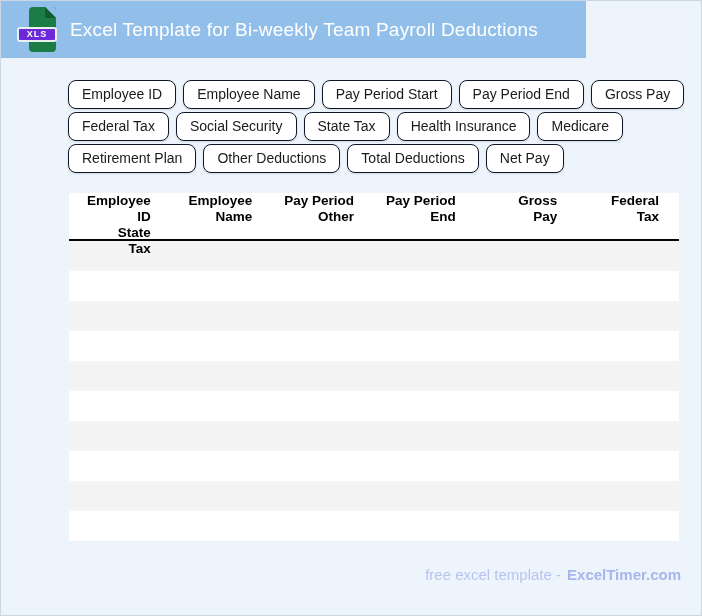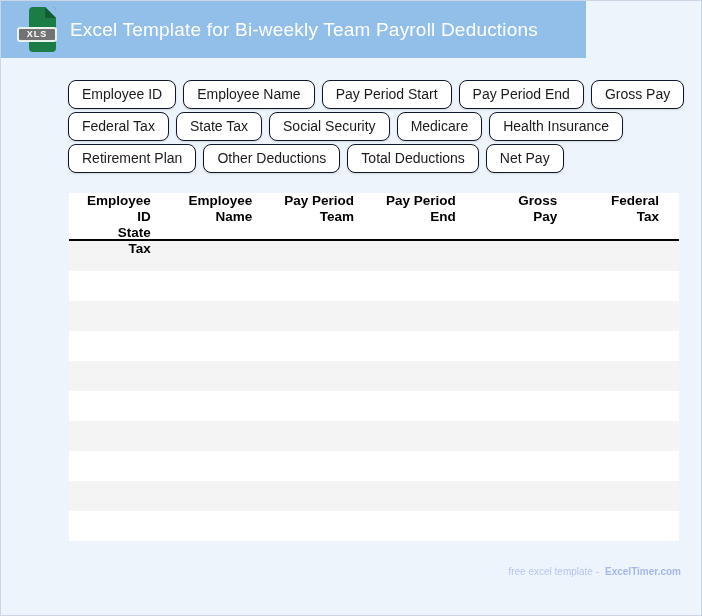--- a/index.html
+++ b/index.html
@@ -49,21 +49,21 @@
     position: absolute;
     right: 0; top: 0;
     width: 0; height: 0;
     border-bottom: 11px solid #115c31;
     border-right: 11px solid transparent;
   }
   .xls-badge {
     position: absolute;
     left: 0; top: 20px;
     width: 40px; height: 15px;
-    background: #737373;
+    background: #6d28d9;
     border: 2px solid #e9f3ec;
     border-radius: 3px;
     color: #ffffff;
     font-size: 9px;
     font-weight: bold;
     letter-spacing: 1px;
     display: flex;
     align-items: center;
     justify-content: center;
   }
@@ -125,21 +125,21 @@
   }
   .th span { display: block; }
   .trow { height: 30px; }
   .tbody .trow:nth-child(odd)  { background: #f4f4f4; }
   .tbody .trow:nth-child(even) { background: #ffffff; }
 
   
   .footer {
     position: absolute;
     right: 20px; top: 565px;
-    font-size: 10px;
+    font-size: 15px;
     color: #b7c4ef;
     white-space: nowrap;
   }
   .footer .brand {
     font-weight: bold;
     color: #a6b6eb;
     margin-left: 6px;
     text-decoration: none;
     cursor: pointer;
   }
@@ -163,24 +163,24 @@
   <div class="chips">
     <div class="chip-row">
       <div class="chip">Employee ID</div>
       <div class="chip">Employee Name</div>
       <div class="chip">Pay Period Start</div>
       <div class="chip">Pay Period End</div>
       <div class="chip">Gross Pay</div>
     </div>
     <div class="chip-row">
       <div class="chip">Federal Tax</div>
+      <div class="chip">Social Security</div>
       <div class="chip">State Tax</div>
-      <div class="chip">Social Security</div>
+      <div class="chip">Health Insurance</div>
       <div class="chip">Medicare</div>
-      <div class="chip">Health Insurance</div>
     </div>
     <div class="chip-row">
       <div class="chip">Retirement Plan</div>
       <div class="chip">Other Deductions</div>
       <div class="chip">Total Deductions</div>
       <div class="chip">Net Pay</div>
     </div>
   </div>
 
   <div class="table">
@@ -188,21 +188,21 @@
       <div class="th">
         <span>Employee</span>
         <span>ID</span>
       </div>
       <div class="th">
         <span>Employee</span>
         <span>Name</span>
       </div>
       <div class="th">
         <span>Pay Period</span>
-        <span>Team</span>
+        <span>Other</span>
       </div>
       <div class="th">
         <span>Pay Period</span>
         <span>End</span>
       </div>
       <div class="th">
         <span>Gross</span>
         <span>Pay</span>
       </div>
       <div class="th">

